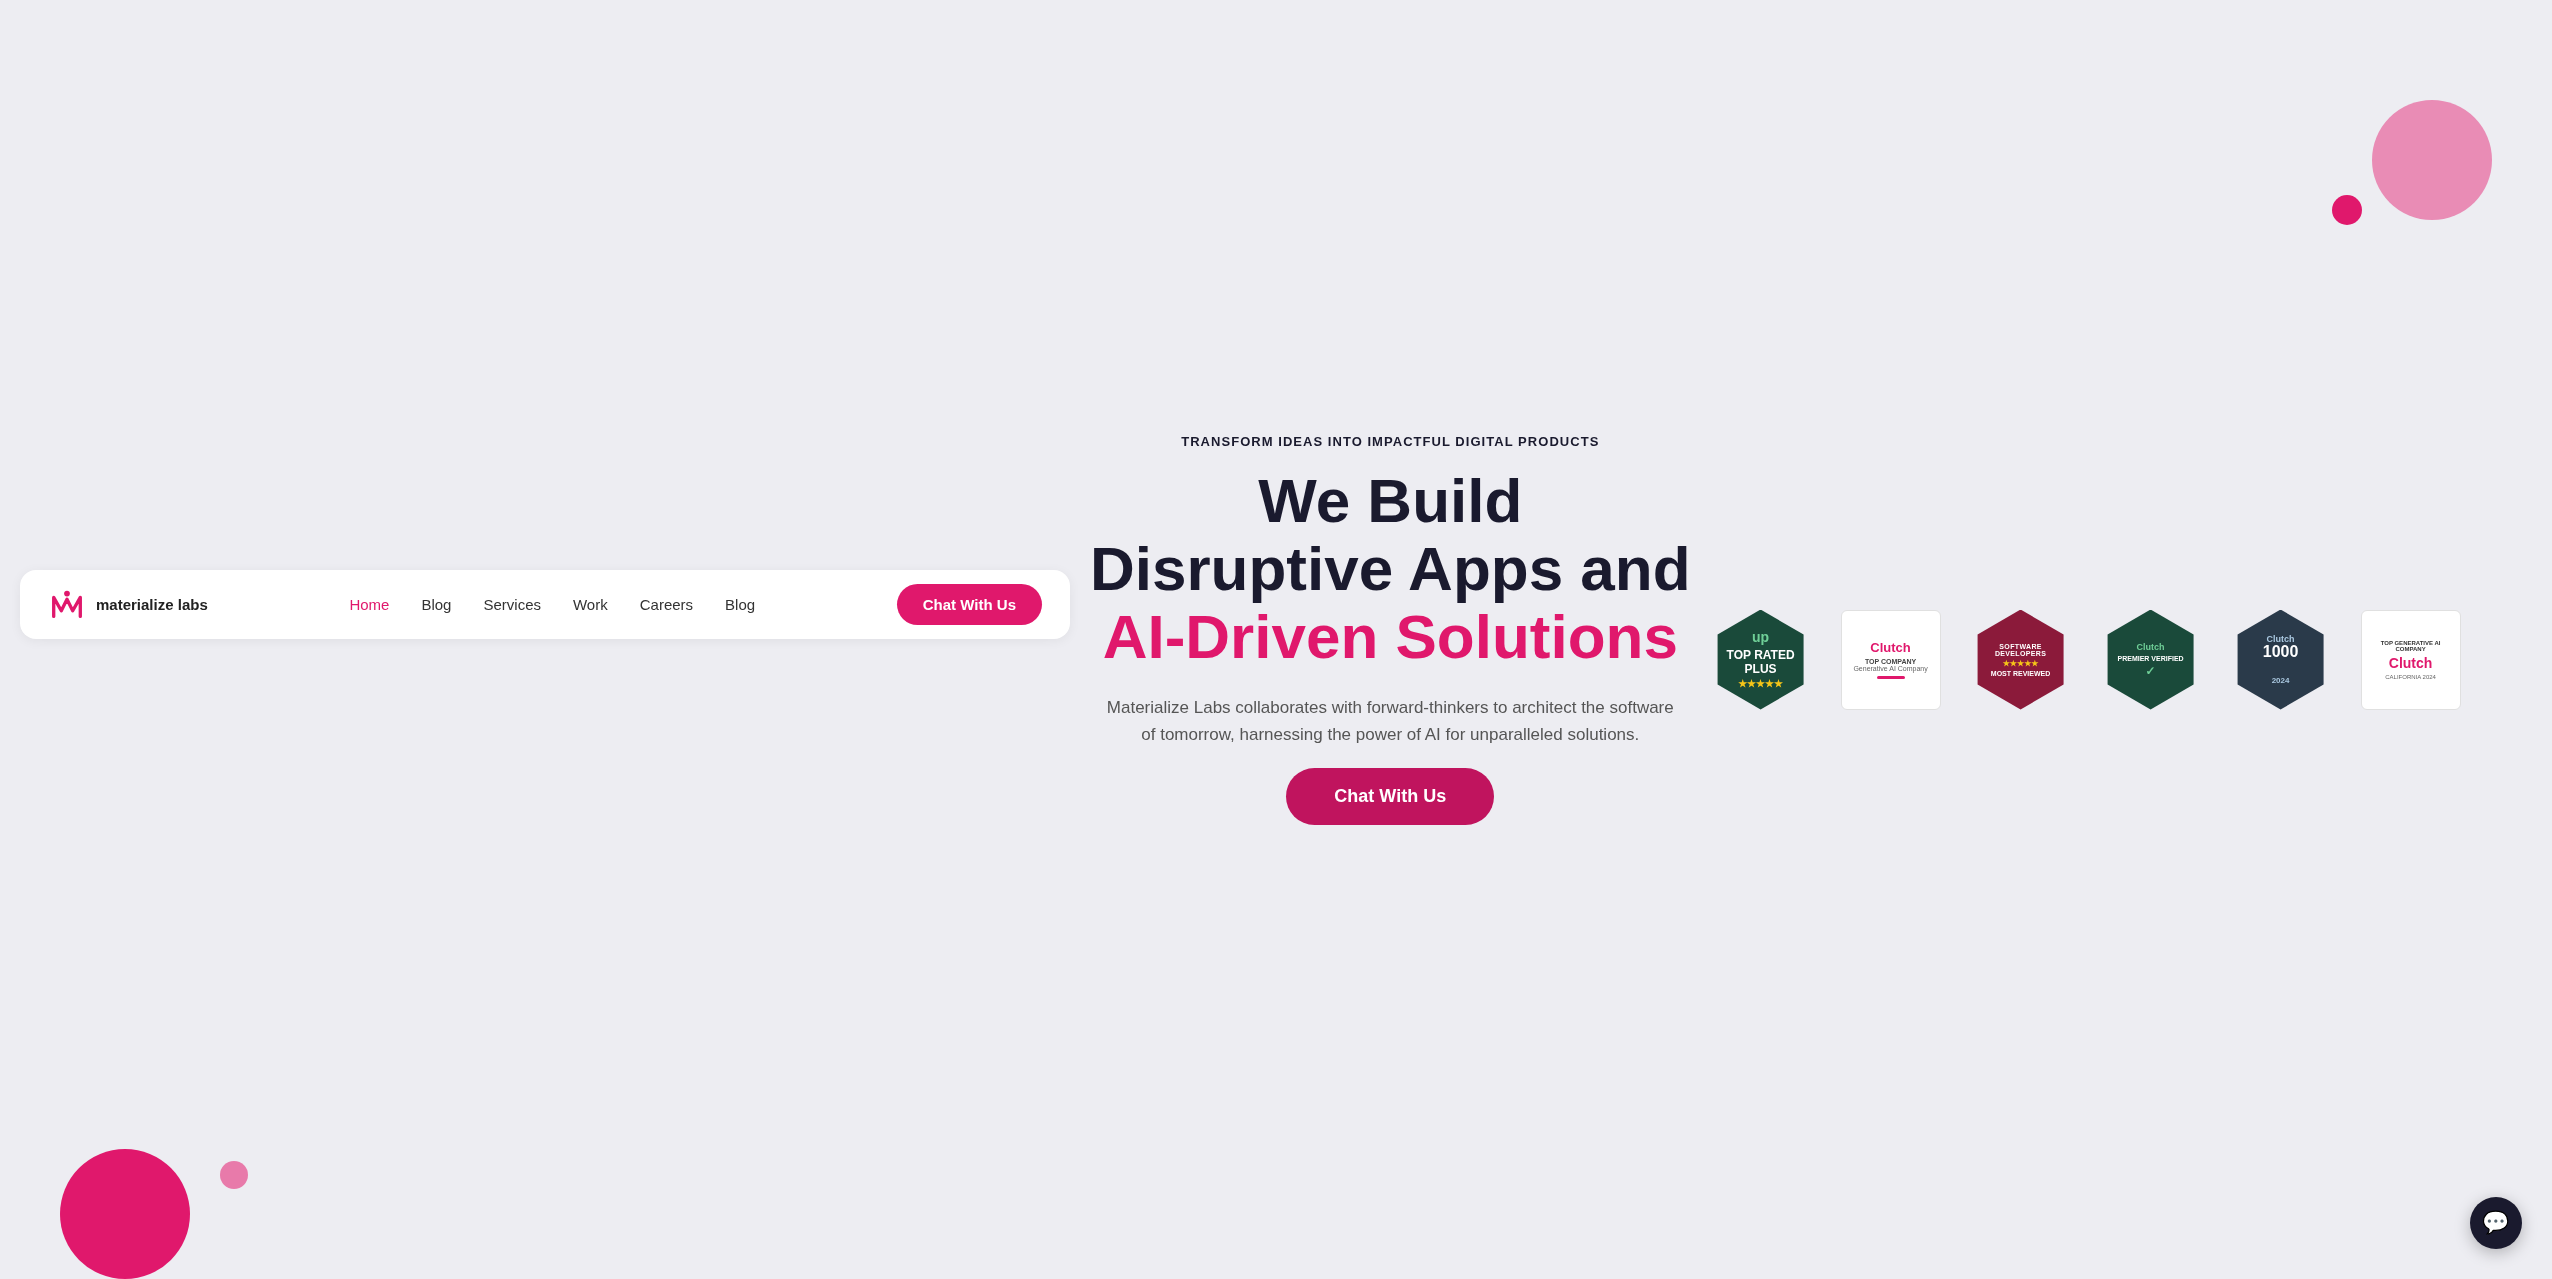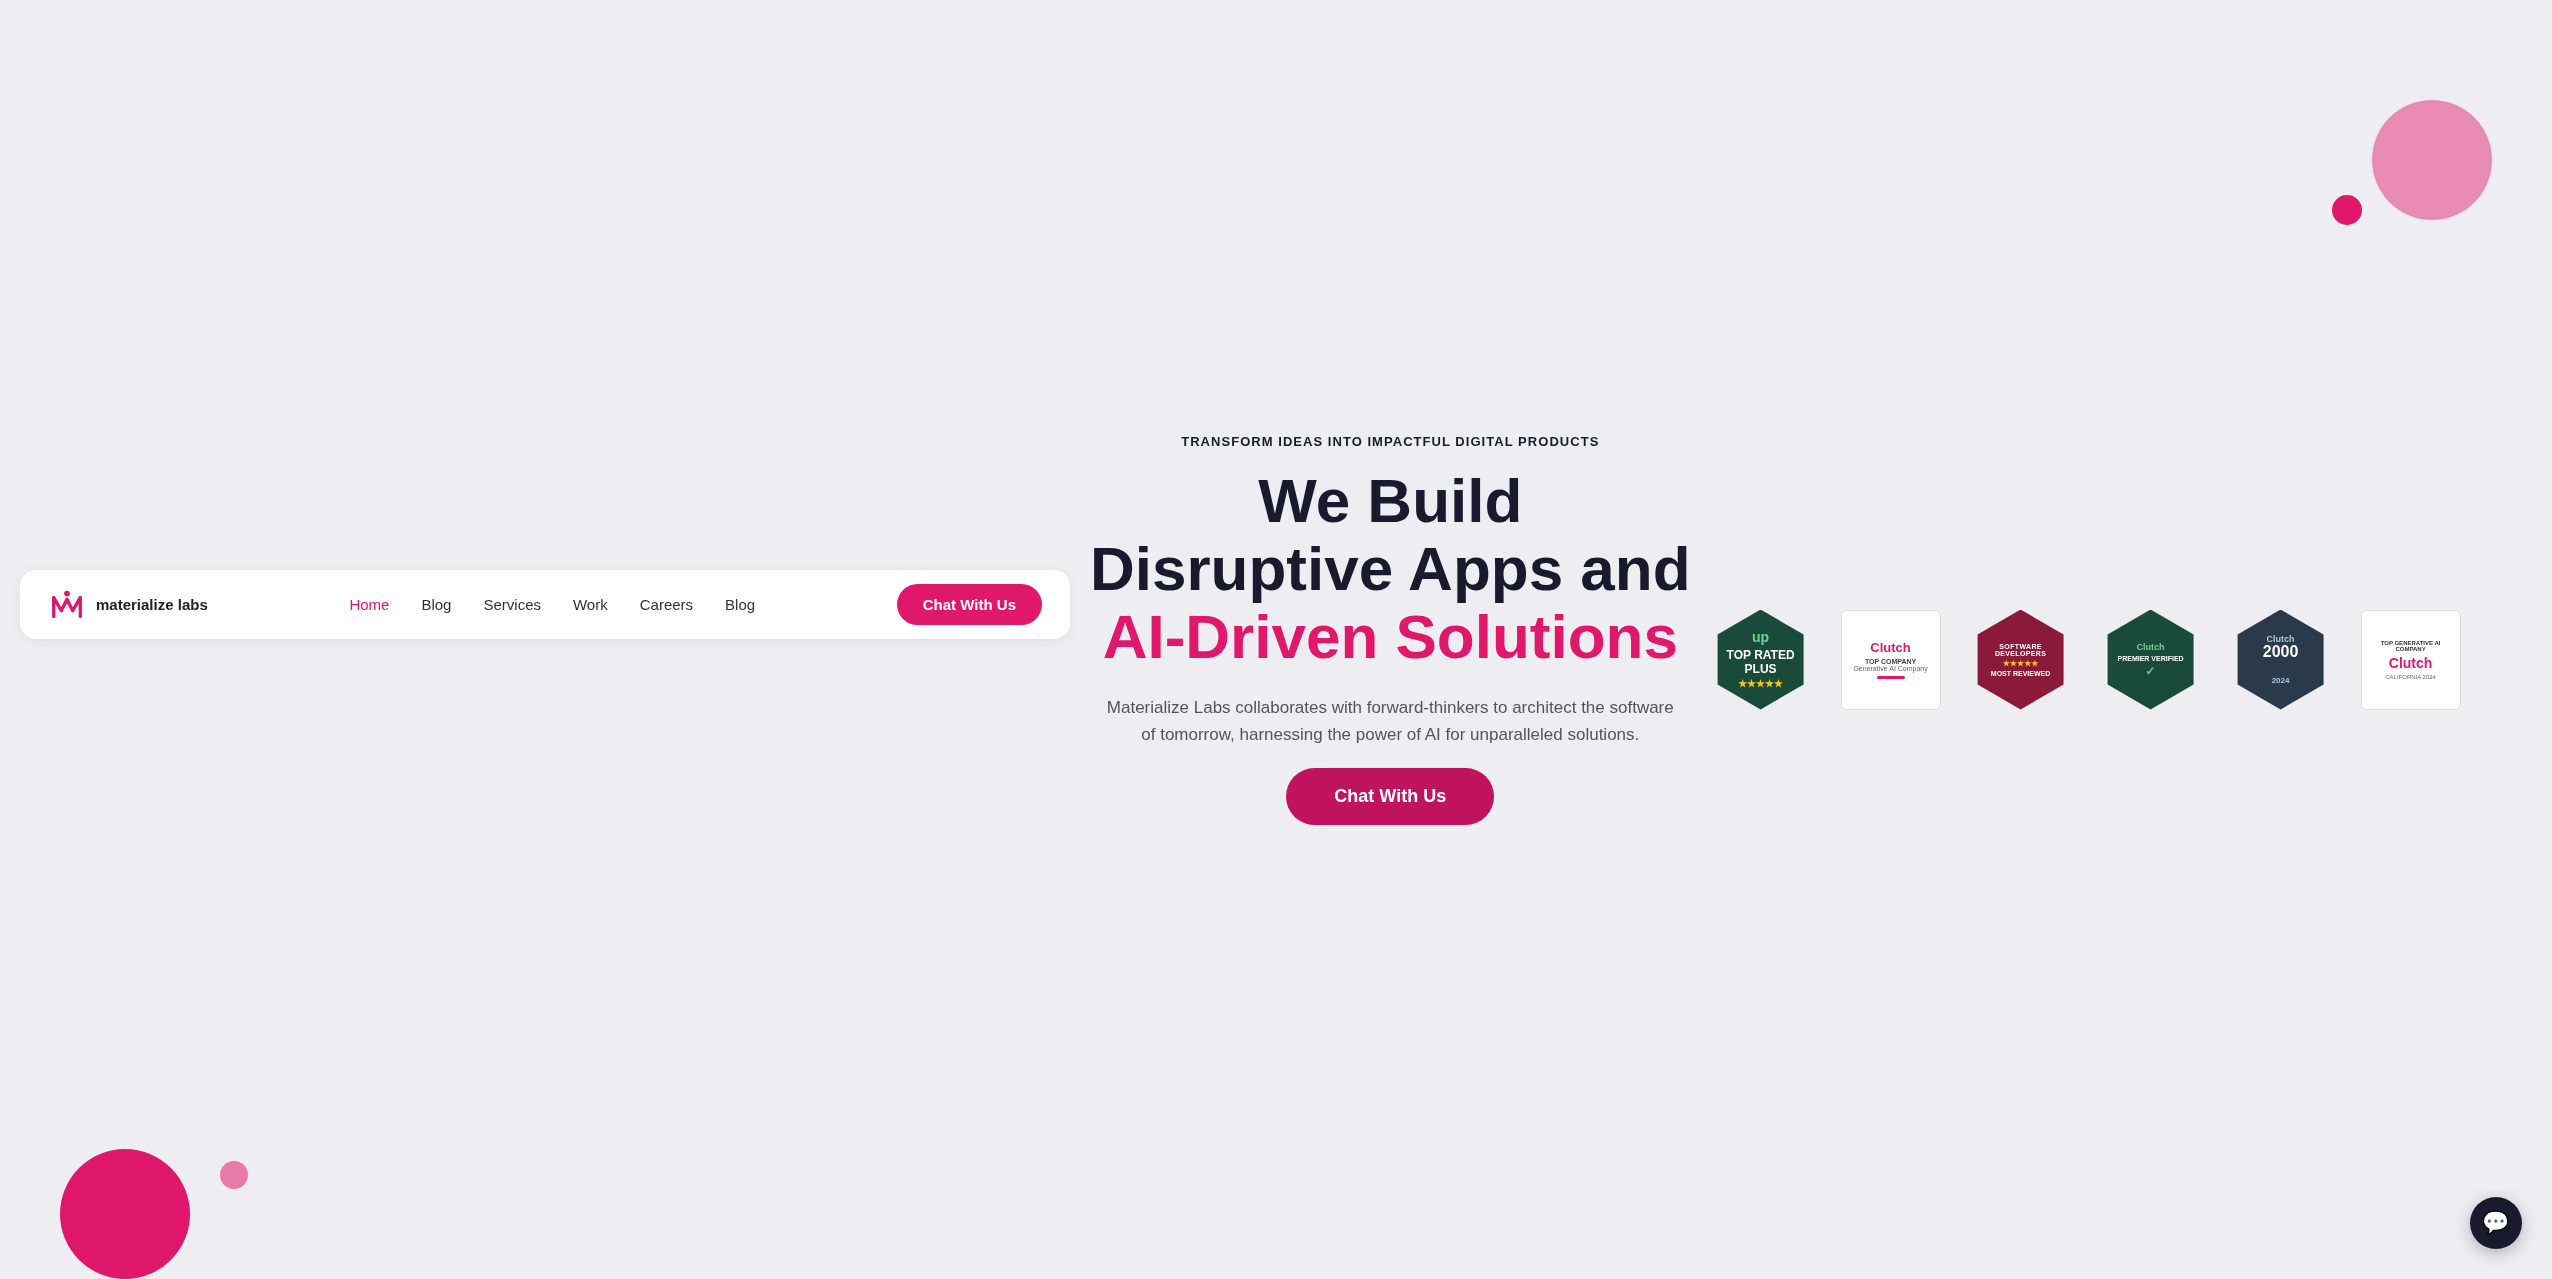--- a/index.html
+++ b/index.html
@@ -427,21 +427,21 @@
       <div class="badge-clutch-premier">
         <span style="font-size:9px;font-weight:900;color:#6fcf97;">Clutch</span>
         <span style="font-size:7px;font-weight:700;margin-top:3px;">PREMIER VERIFIED</span>
         <span style="font-size:12px;color:#6fcf97;margin-top:2px;">✓</span>
       </div>
     </div>
 
     <div class="badge-item">
       <div class="badge-clutch-1000">
         <span style="font-size:9px;font-weight:900;color:#aac8e0;">Clutch</span>
-        <span style="font-size:16px;font-weight:900;color:#fff;line-height:1;">2000</span>
+        <span style="font-size:16px;font-weight:900;color:#fff;line-height:1;">1000</span>
         <span style="font-size:8px;color:#aac8e0;margin-top:16px;">2024</span>
       </div>
     </div>
 
     <div class="badge-item">
       <div class="badge-clutch-ca">
         <span style="font-size:6px;font-weight:700;color:#333;text-align:center;text-transform:uppercase;">TOP GENERATIVE AI COMPANY</span>
         <span style="font-size:14px;font-weight:900;color:#e0186c;margin:3px 0;">Clutch</span>
         <span style="font-size:6px;color:#666;text-align:center;text-transform:uppercase;">CALIFORNIA 2024</span>
       </div>

